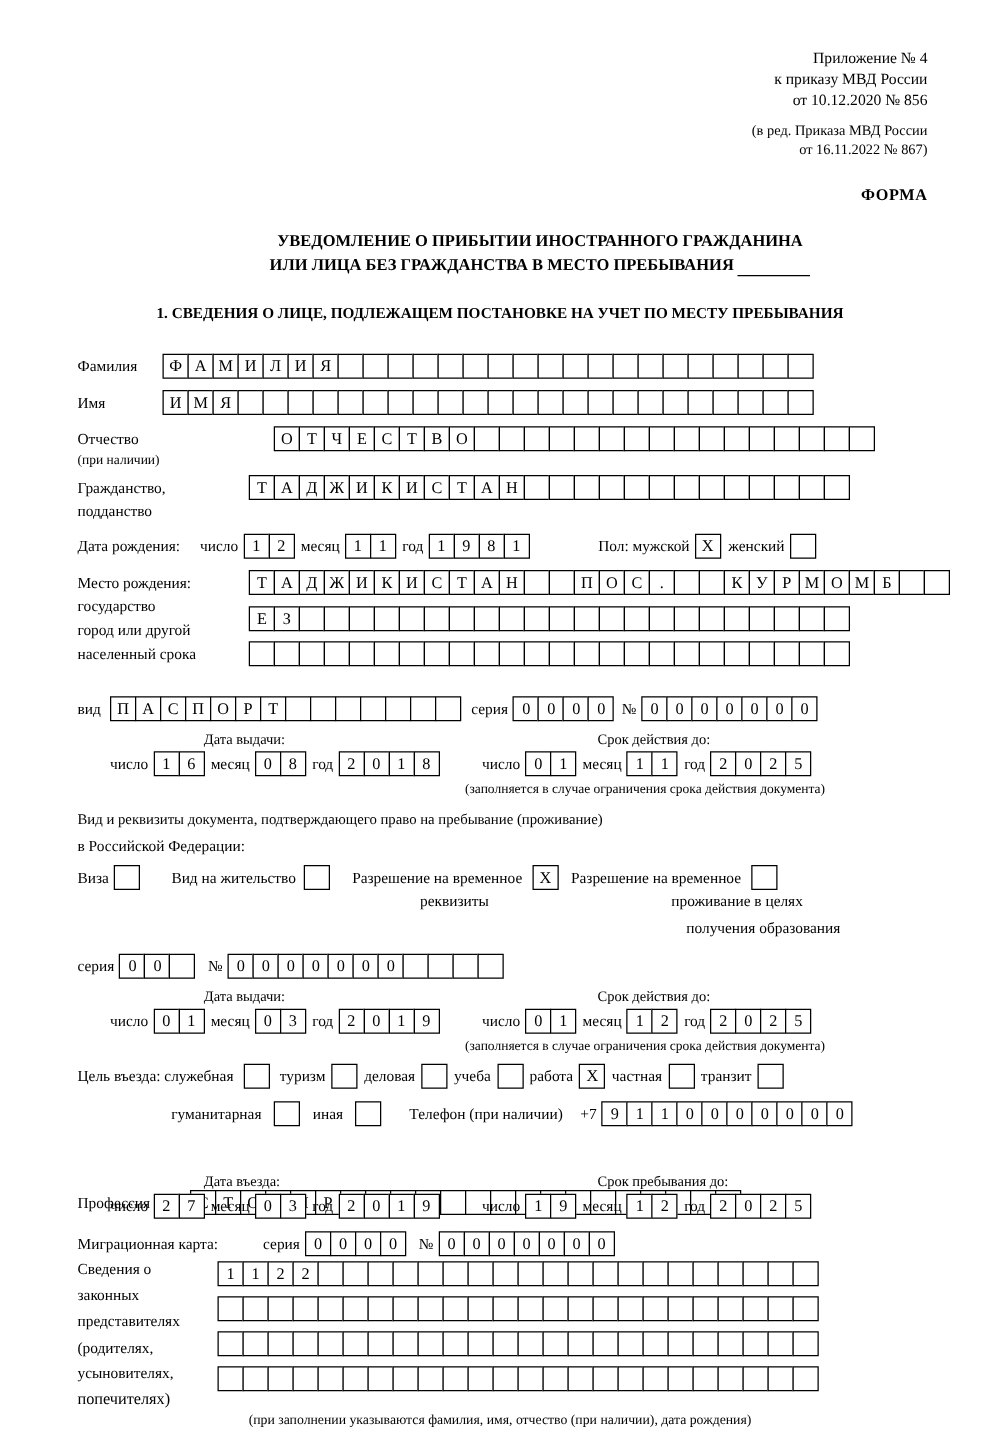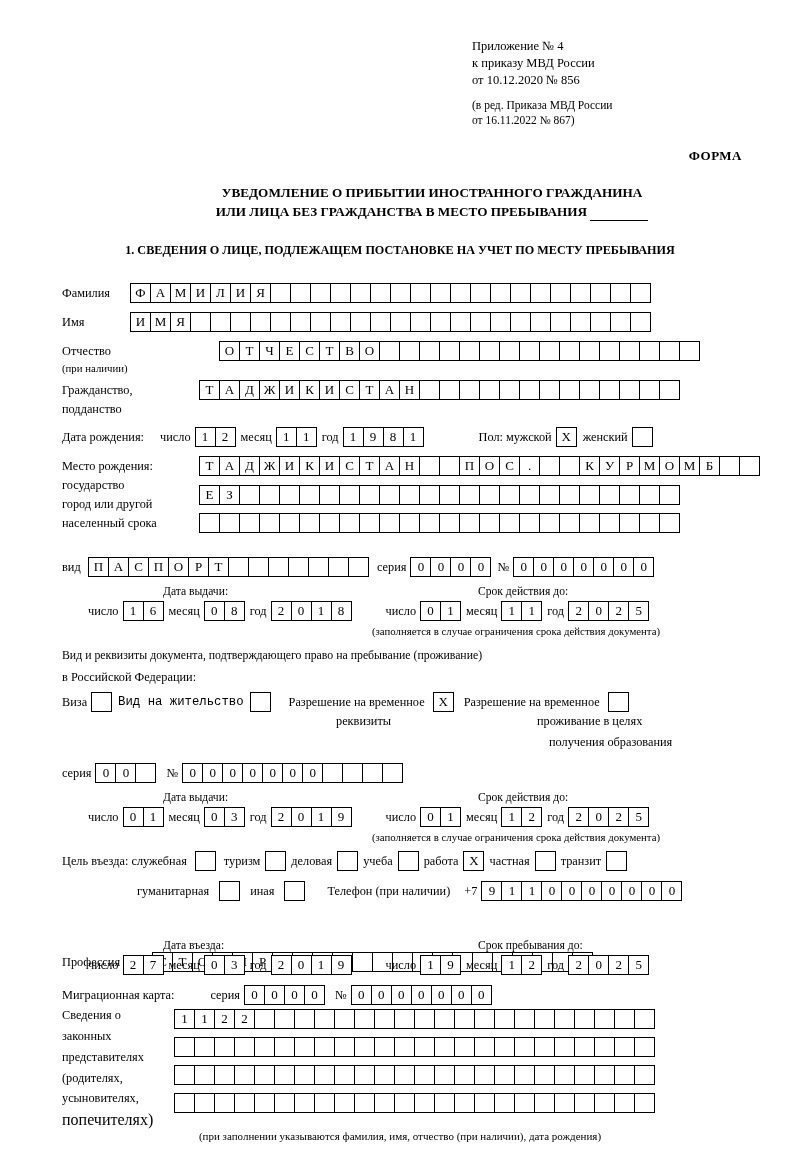--- a/index.html
+++ b/index.html
@@ -22,21 +22,21 @@
     padding: 0;
     box-sizing: border-box;
   }
 
   
   .doc-header {
     position: absolute;
     top: 38px;
     right: 58px;
     width: 270px;
-    text-align: left;
+    text-align: right;
     font-size: 12.5px;
     line-height: 1.35;
   }
   .doc-header .grp2 { margin-top: 9px; font-size: 11.5px; }
   .form-word {
     position: absolute;
     top: 148px;
     right: 58px;
     font-weight: bold;
     font-size: 13px;
@@ -476,21 +476,21 @@
   </div>
 
   <div class="note" style="top:625px; left:372px;">(заполняется в случае ограничения срока действия документа)</div>
 
   <div class="note" style="top:648px; left:62px; font-size:11.8px;">Вид и реквизиты документа, подтверждающего право на пребывание (проживание)</div>
   <div class="note" style="top:670px; left:62px; font-size:12.3px;">в Российской Федерации:</div>
 
   <div class="row" style="top:692px; left:62px;">
     <span class="lbl">Виза</span>
     <span class="single" style="margin-left:4px;"></span>
-    <span class="lbl" style="margin-left:6px;font-family:Liberation Mono, monospace;">Вид на жительство</span>
+    <span class="lbl" style="margin-left:25px;">Вид на жительство</span>
     <span class="single" style="margin-left:6px;"></span>
     <span class="lbl" style="margin-left:18px;">Разрешение на временное</span>
     <span class="single" style="margin-left:8px;">X</span>
     <span class="lbl" style="margin-left:10px;">Разрешение на временное</span>
     <span class="single" style="margin-left:8px;"></span>
   </div>
   <div class="note" style="top:714px; left:336px; font-size:12.3px;">реквизиты</div>
   <div class="note" style="top:714px; left:537px; font-size:12.3px;">проживание в целях</div>
   <div class="note" style="top:735px; left:549px; font-size:12.3px;">получения образования</div>
 
@@ -684,21 +684,21 @@
         <span class="cell">0</span>
         <span class="cell">0</span>
       </span>
   </div>
 
   <div class="note" style="top:1008px; left:62px; font-size:12.3px;">Сведения о</div>
   <div class="note" style="top:1029px; left:62px; font-size:12.3px;">законных</div>
   <div class="note" style="top:1050px; left:62px; font-size:12.3px;">представителях</div>
   <div class="note" style="top:1071px; left:62px; font-size:12.3px;">(родителях,</div>
   <div class="note" style="top:1091px; left:62px; font-size:12.3px;">усыновителях,</div>
-  <div class="note" style="top:1111px; left:62px; font-size:16px;text-align:right;">попечителях)</div>
+  <div class="note" style="top:1111px; left:62px; font-size:13px;text-align:right;">попечителях)</div>
 
   <div class="row" style="top:1009px; left:174px;">
     <span class="boxes" id="legalrep1-boxes">
         <span class="cell">1</span>
         <span class="cell">1</span>
         <span class="cell">2</span>
         <span class="cell">2</span>
         <span class="cell"></span>
         <span class="cell"></span>
         <span class="cell"></span>

